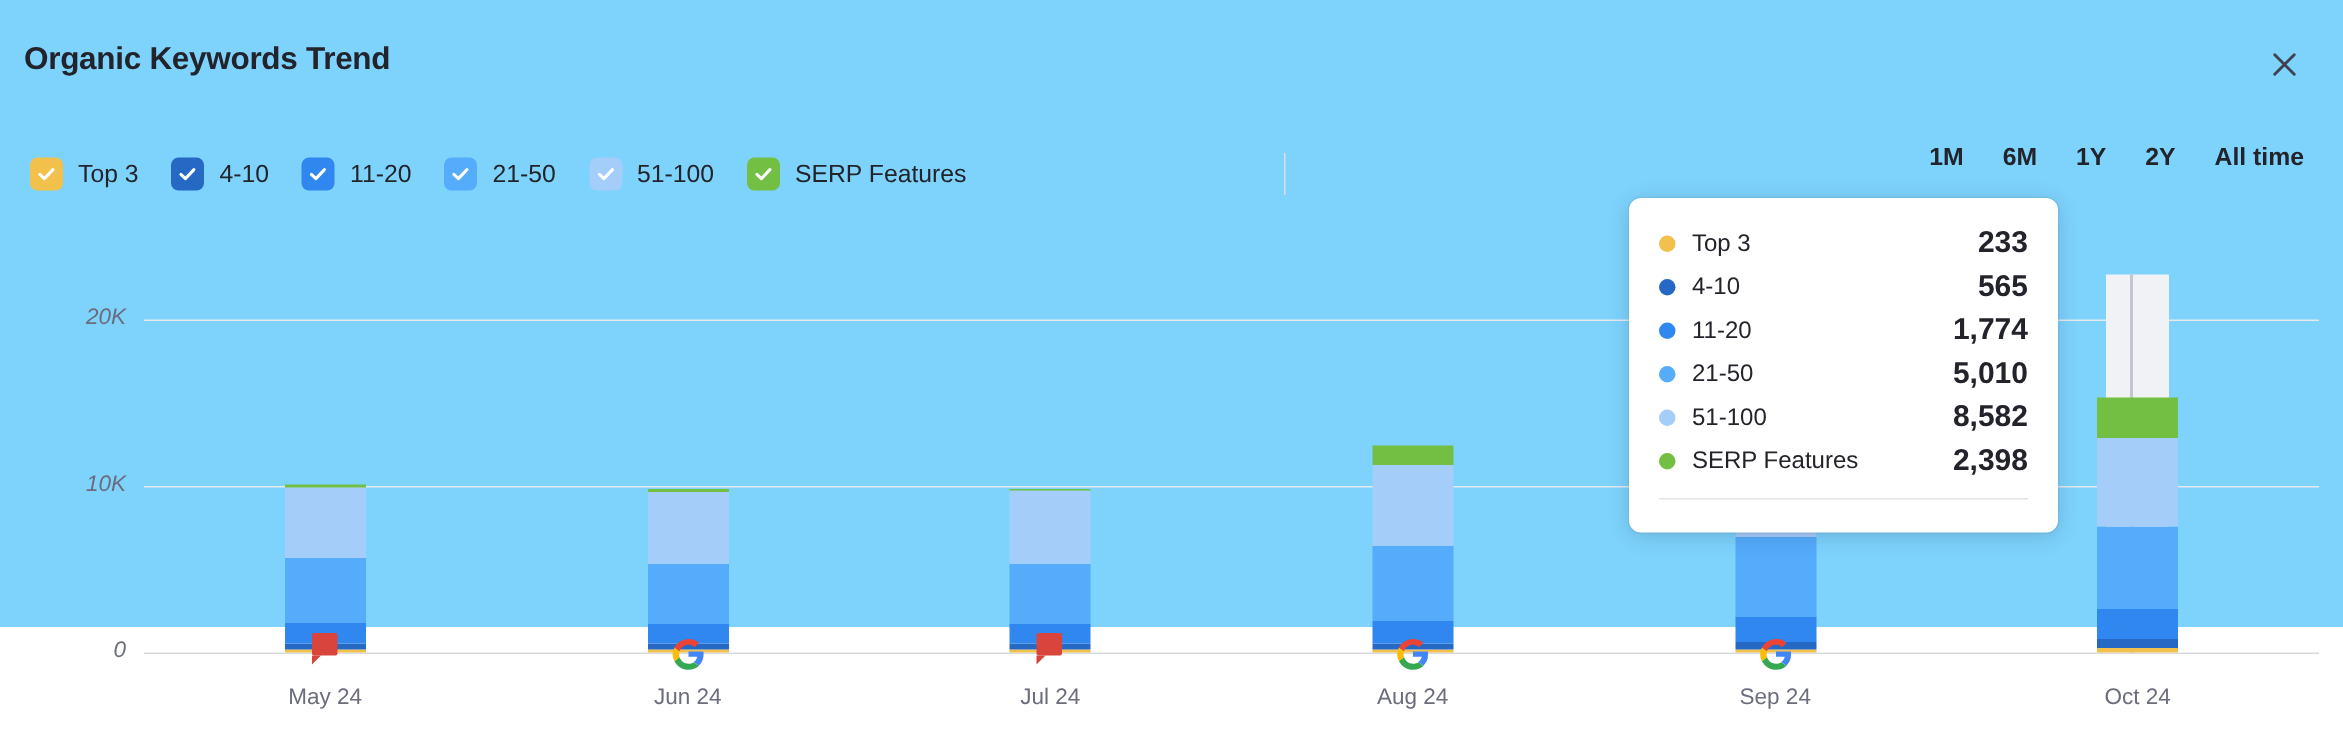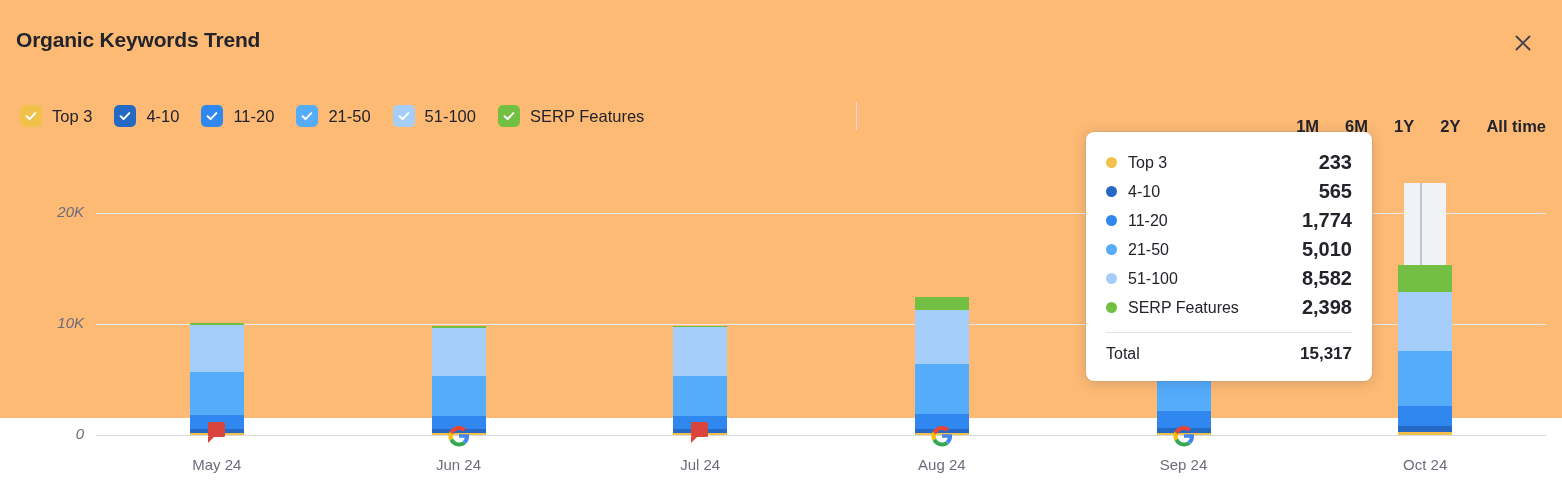--- a/index.html
+++ b/index.html
@@ -3,21 +3,21 @@
 <meta charset="utf-8">
 <style>
   * { box-sizing: border-box; margin: 0; padding: 0; }
   html, body {
     width: 1562px; height: 504px;
     background: #ffffff;
     font-family: "Liberation Sans", sans-serif;
     -webkit-font-smoothing: antialiased;
     overflow: hidden;
   }
-  .panel { position: relative; width: 1562px; height: 418px; background: #fdba74; }
+  .panel { position: relative; width: 1562px; height: 418px; background: #7dd3fc; }
 
   
   .header { position: absolute; left: 0; top: 0; width: 100%; height: 84px; }
   .title {
     position: absolute; left: 16px; top: 28px;
     font-size: 21px; font-weight: bold; color: #23232b;
     letter-spacing: -0.2px;
   }
   .close-btn {
     position: absolute; right: 24px; top: 28px;
@@ -45,21 +45,21 @@
     width: 1px; height: 28px; background: #dcdde3;
   }
   .notes-btn {
     position: absolute; left: 884px; top: 0; height: 40px;
     display: flex; align-items: center; cursor: pointer;
   }
   .notes-icon { width: 19px; height: 19px; }
   .notes-label { margin-left: 10px; font-size: 17px; color: #23232b; }
   .chev { margin-left: 9px; width: 14px; height: 14px; }
 
-  .ranges { position: absolute; right: 16px; top: 0; height: 40px; display: flex; align-items: flex-end; }
+  .ranges { position: absolute; right: 26px; top: 0; height: 40px; display: flex; align-items: flex-start; }
   .range-btn {
     font-size: 16.5px; font-weight: bold; color: #23232b;
     margin-left: 26px; cursor: pointer; white-space: nowrap;
   }
 
   
   .chart { position: absolute; left: 0; top: 150px; width: 1562px; height: 354px; }
   .plot {
     position: absolute; left: 96px; top: 0; right: 16px; height: 286px;
   }
@@ -309,19 +309,15 @@
           <span class="tt-name">51-100</span>
           <span class="tt-val">8,582</span>
         </div>
         <div class="tt-row">
           <span class="tt-dot" style="background: rgb(114, 191, 68);"></span>
           <span class="tt-name">SERP Features</span>
           <span class="tt-val">2,398</span>
         </div>
       </div>
     <div class="tt-sep"></div>
-    <div class="tt-total-row">
-      <span class="tt-total-label">Total</span>
-      <span class="tt-total-val">15,317</span>
-    </div>
   </div>
 
 </div>
 
 </body></html>

